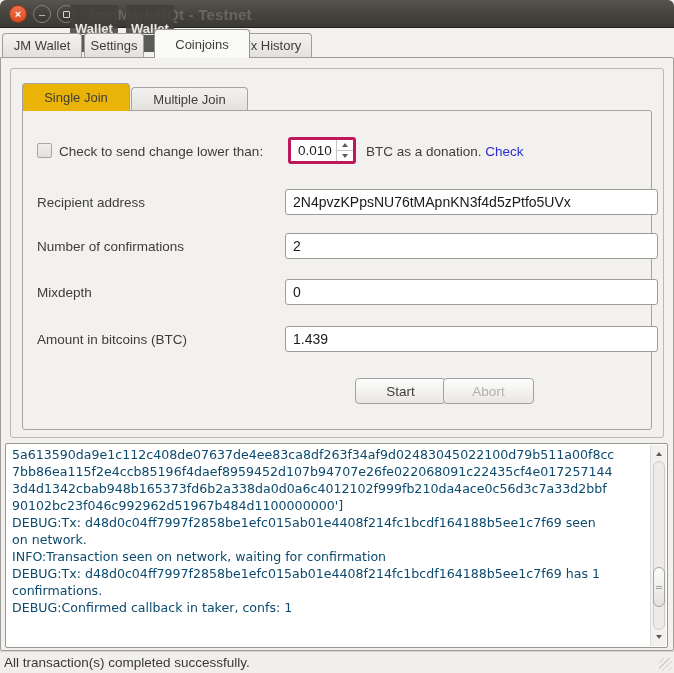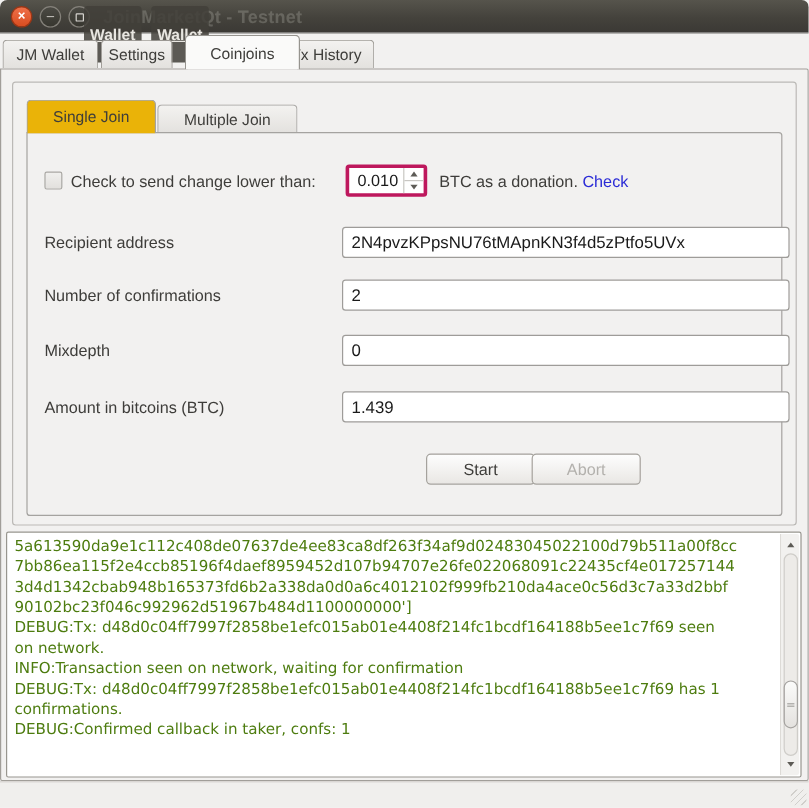--- a/index.html
+++ b/index.html
@@ -103,21 +103,21 @@
   .btn.start { left:355px; }
   .btn.abort { left:443px; color:#b3b1ad; }
   
   .log {
     position:absolute; left:5px; top:443px; width:663px; height:205px;
     background:#fff; border:1px solid #98968f; border-radius:2px;
   }
   .log-text {
     position:absolute; left:6px; top:2px; right:22px; bottom:2px;
     font-family:"DejaVu Sans",sans-serif; font-size:12.6px; line-height:17px;
-    color:#4d7c0f; white-space:pre-wrap; word-break:break-all; overflow:hidden;
+    color:#0c4a6e; white-space:pre-wrap; word-break:break-all; overflow:hidden;
   }
   .vscroll { position:absolute; right:1px; top:1px; width:16px; bottom:1px; background:#f2f1ef; border-left:1px solid #dddbd7; border-radius:0 2px 2px 0; }
   .sc-btn { position:absolute; left:1px; width:14px; height:14px; display:flex; align-items:center; justify-content:center; }
   .sc-btn.up { top:2px; } .sc-btn.down { bottom:2px; }
   .sc-groove { position:absolute; left:2px; top:16px; bottom:16px; width:12px; border:1px solid #cfcdc9; border-radius:6px; background:#edebe8; }
   .sc-thumb {
     position:absolute; left:2px; top:122px; width:12px; height:40px;
     background:linear-gradient(#fbfbfa,#e4e2df); border:1px solid #a5a3a0; border-radius:6px;
     display:flex; align-items:center; justify-content:center;
   }
@@ -209,14 +209,15 @@
     <div class="sc-thumb">
         <span class="grip"></span>
       </div>
     <div class="sc-btn down">
         <span class="tri-down"></span>
       </div>
   </div>
 </div>
 
 <div class="statusbar">
+  <span>All transaction(s) completed successfully.</span>
   <div class="sizegrip"></div>
 </div>
 
 </body></html>

